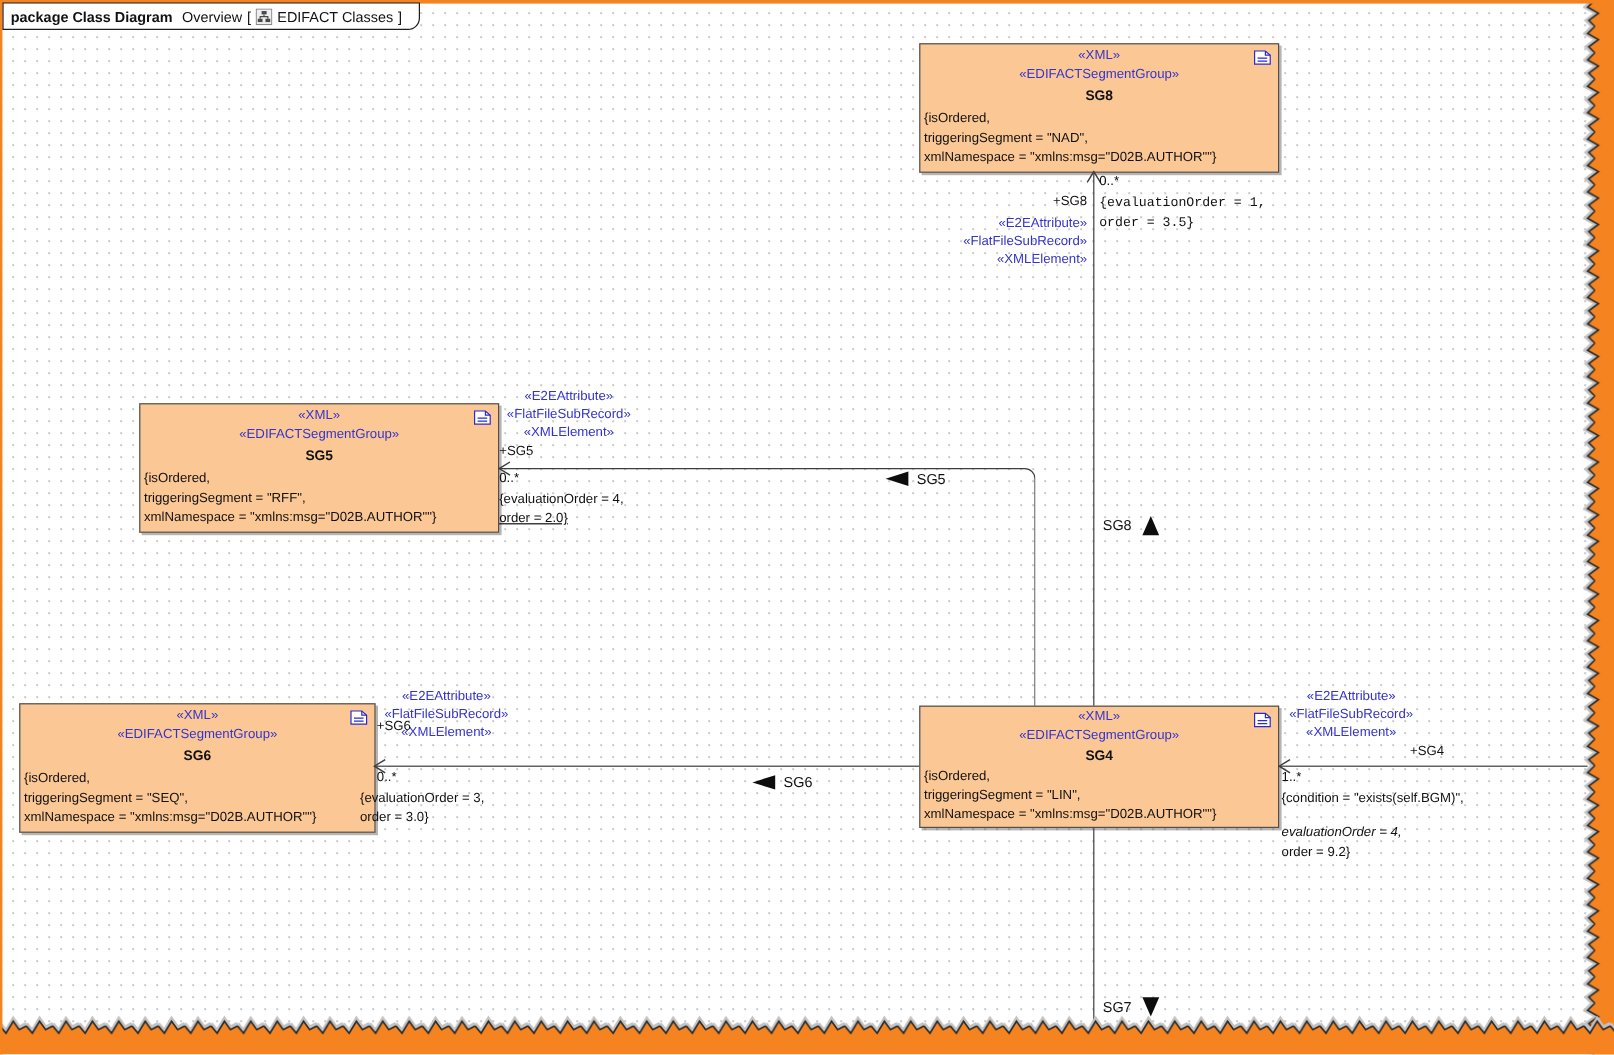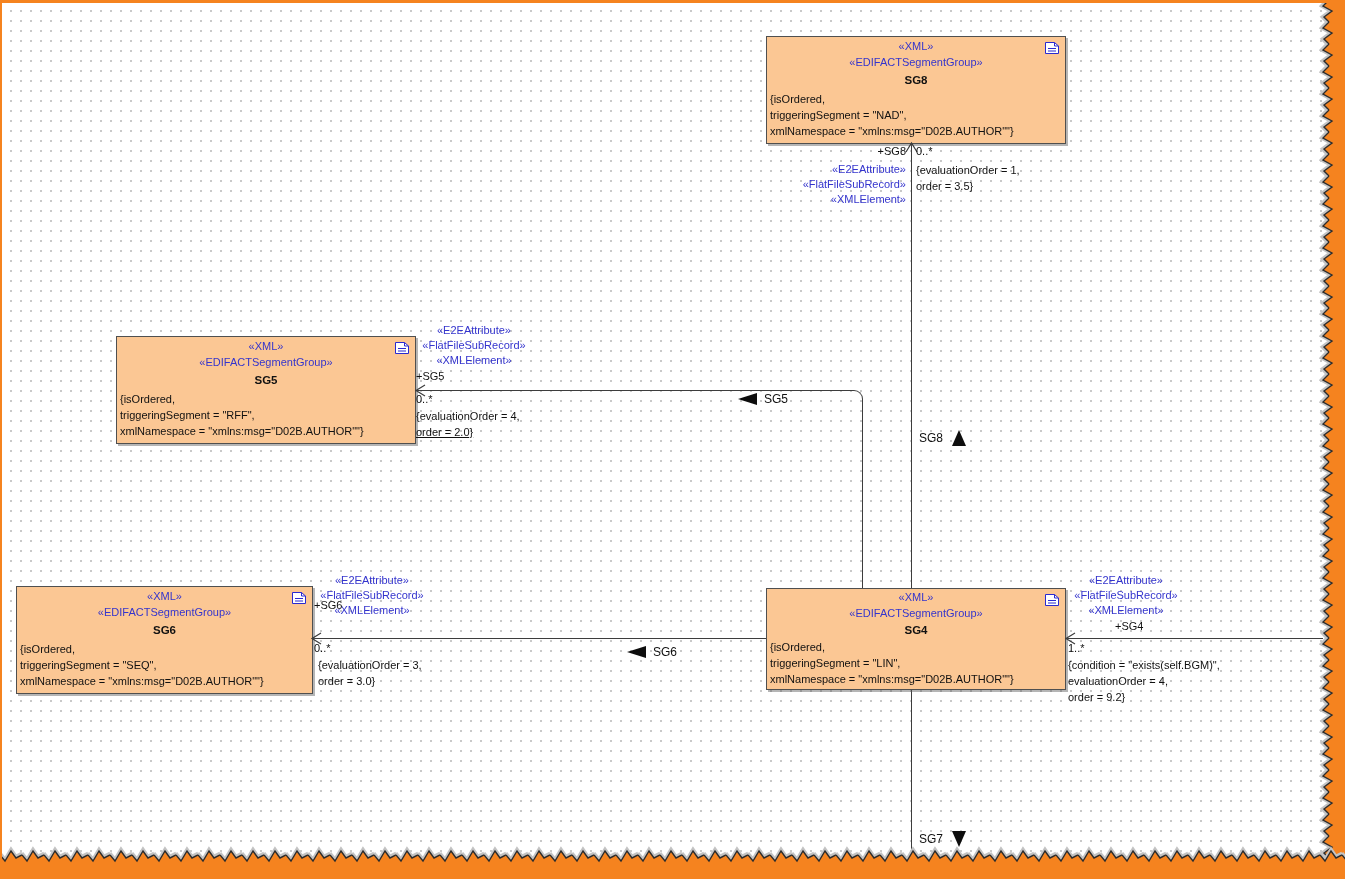--- a/index.html
+++ b/index.html
@@ -38,21 +38,21 @@
   .vline{width:0;border-left:1px solid #3d3d3d;z-index:10;}
   .hline{height:0;border-top:1px solid #3d3d3d;z-index:10;}
   .bendline{border-top:1px solid #3d3d3d;border-right:1px solid #3d3d3d;border-top-right-radius:9px;z-index:10;}
   
   .tri-up{width:0;height:0;border-left:7px solid transparent;border-right:7px solid transparent;border-bottom:16px solid #0d0d0d;}
   .tri-down{width:0;height:0;border-left:7px solid transparent;border-right:7px solid transparent;border-top:16px solid #0d0d0d;}
   .tri-left{width:0;height:0;border-top:6px solid transparent;border-bottom:6px solid transparent;border-right:19px solid #0d0d0d;}
   .dirlabel{font-size:12px;color:#111;z-index:25;white-space:nowrap;}
   .lblgroup{z-index:25;}
   .ctr{text-align:center;}
-  .rgt{text-align:right;}
+  .rgt{text-align:right;margin-top:17px;}
   svg.arrowhead{z-index:22;position:absolute;overflow:visible;}
 </style>
 </head>
 <body>
 
 <div id="canvas">
 
   <div class="abs vline" style="left:911px;top:142px;height:710px;"></div>
   <div class="abs bendline" style="left:415px;top:390px;width:447px;height:198px;"></div>
   <div class="abs hline" style="left:311px;top:638px;width:455px;"></div>
@@ -141,21 +141,21 @@
 
   <div class="abs lblgroup rgt" style="left:786px;top:144px;width:120px;">
     <div class="t">+SG8</div>
     <div class="t blue" style="margin-top:3px;">«E2EAttribute»</div>
     <div class="t blue">«FlatFileSubRecord»</div>
     <div class="t blue">«XMLElement»</div>
   </div>
   <div class="abs lblgroup" style="left:916px;top:144px;">
     <div class="t">0..*</div>
   </div>
-  <div class="abs lblgroup" style="left:916px;top:163px;">
+  <div class="abs lblgroup" style="left:916px;top:163px;font-family:Liberation Mono, monospace;">
     <div class="t">{evaluationOrder = 1,</div>
     <div class="t" style="margin-top:1px;">order = 3.5}</div>
   </div>
 
   <div class="abs lblgroup ctr" style="left:413px;top:323px;width:122px;">
     <div class="t blue">«E2EAttribute»</div>
     <div class="t blue">«FlatFileSubRecord»</div>
     <div class="t blue">«XMLElement»</div>
   </div>
   <div class="abs lblgroup t" style="left:416px;top:369px;">+SG5</div>
@@ -165,35 +165,35 @@
     <div class="t" style="margin-top:1px;text-decoration:underline;">order = 2.0}</div>
   </div>
 
   <div class="abs lblgroup ctr" style="left:311px;top:573px;width:122px;">
     <div class="t blue">«E2EAttribute»</div>
     <div class="t blue">«FlatFileSubRecord»</div>
     <div class="t blue">«XMLElement»</div>
   </div>
   <div class="abs lblgroup t" style="left:314px;top:598px;">+SG6</div>
   <div class="abs lblgroup t" style="left:314px;top:641px;">0..*</div>
-  <div class="abs lblgroup" style="left:318px;top:658px;">
+  <div class="abs lblgroup" style="left:300px;top:658px;">
     <div class="t">{evaluationOrder = 3,</div>
     <div class="t" style="margin-top:1px;">order = 3.0}</div>
   </div>
 
   <div class="abs lblgroup ctr" style="left:1065px;top:573px;width:122px;">
     <div class="t blue">«E2EAttribute»</div>
     <div class="t blue">«FlatFileSubRecord»</div>
     <div class="t blue">«XMLElement»</div>
   </div>
-  <div class="abs lblgroup t" style="left:1068px;top:619px;padding-left:47px;">+SG4</div>
+  <div class="abs lblgroup t" style="left:1128px;top:619px;padding-left:47px;">+SG4</div>
   <div class="abs lblgroup t" style="left:1068px;top:641px;">1..*</div>
   <div class="abs lblgroup" style="left:1068px;top:658px;">
     <div class="t">{condition = "exists(self.BGM)",</div>
-    <div class="t" style="margin-top:1px;">evaluationOrder = 4,</div>
+    <div class="t" style="margin-top:14px;font-style:italic;">evaluationOrder = 4,</div>
     <div class="t" style="margin-top:1px;">order = 9.2}</div>
   </div>
 
   <div class="abs dirlabel" style="left:919px;top:430px;display:flex;align-items:center;gap:9px;">
     <span>SG8</span>
     <span class="tri-up"></span>
   </div>
   <div class="abs dirlabel" style="left:919px;top:831px;display:flex;align-items:center;gap:9px;">
     <span>SG7</span>
     <span class="tri-down"></span>
@@ -223,14 +223,30 @@
         <polyline points="0,8 5,14 11,4 16,11 22,8" fill="none" stroke="#c3c3c3" stroke-width="3"></polyline>
         <polygon points="0,10 5,16 11,6 16,13 22,10 22,34 0,34" fill="#F5831F"></polygon>
         <polyline points="0,10 5,16 11,6 16,13 22,10" fill="none" stroke="#2b2b2b" stroke-width="1.4"></polyline>
       </pattern>
     </defs>
     <rect x="0" y="0" width="1345" height="34" fill="url(#tornB)"></rect>
   </svg>
   <div class="abs edge-top"></div>
   <div class="abs edge-left"></div>
 
+  <div class="abs tab">
+    <b>package Class Diagram</b>
+    <span>Overview</span>
+    <span>[</span>
+    <span style="display:inline-flex;">
+      <svg width="14" height="14" viewBox="0 0 14 14">
+        <rect x="0.5" y="0.5" width="13" height="13" fill="#efefef" stroke="#8a8a8a"></rect>
+        <rect x="5" y="2.2" width="4.2" height="2.8" fill="#4a4a4a"></rect>
+        <rect x="1.8" y="8.6" width="4" height="2.8" fill="#4a4a4a"></rect>
+        <rect x="8.2" y="8.6" width="4" height="2.8" fill="#4a4a4a"></rect>
+        <path d="M7,5 V6.8 M3.8,8.6 V6.8 H10.2 V8.6" fill="none" stroke="#4a4a4a" stroke-width="1"></path>
+      </svg>
+    </span>
+    <span>EDIFACT Classes</span>
+    <span>]</span>
+  </div>
 
 </div>
 
 </body></html>

